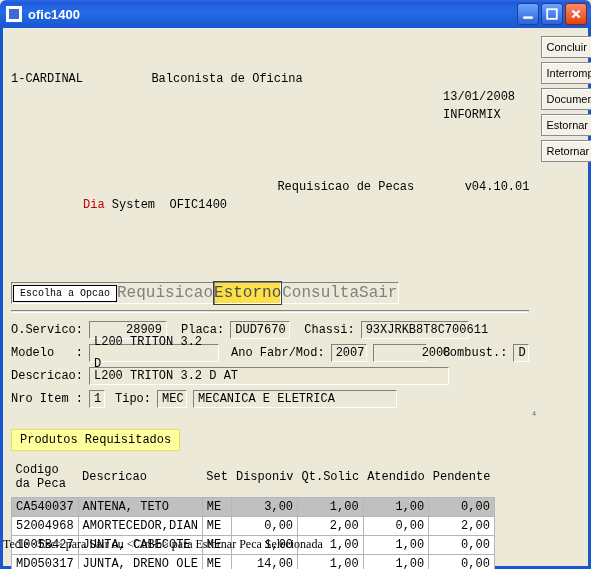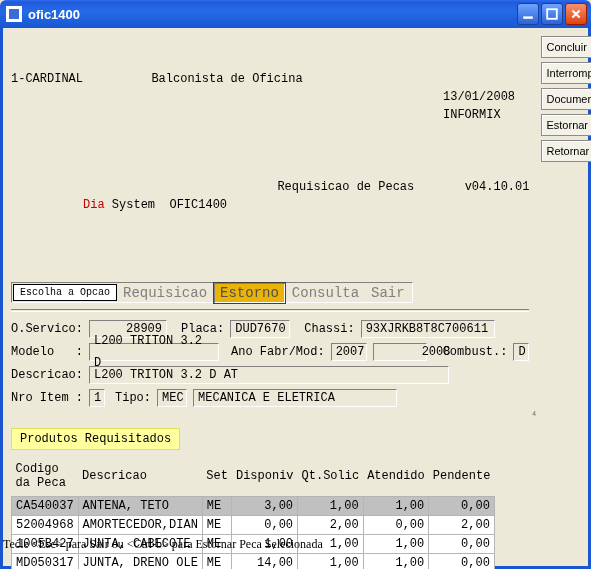--- a/index.html
+++ b/index.html
@@ -119,27 +119,27 @@
   .escolha {
     border: 1px solid #000;
     padding: 2px 6px;
     font-family: "Courier New", monospace;
     font-size: 10px;
     background:#fff;
     color:#000;
   }
   .mitem {
     font-family: "Courier New", monospace;
-    font-size: 14px;
+    font-size: 16px;
     color: #808080;
-    padding: 2px 6px;
+    padding: 2px 0;
   }
   .mitem.active {
     border: 1px solid #404040;
-    background:#eab308;
+    background:#fde047;
     box-shadow: inset 1px 1px 0 #808080, inset -1px -1px 0 #fff;
     color:#505050;
   }
 
   .sep {
     height: 3px;
     border-top: 1px solid #808080;
     border-bottom: 1px solid #fff;
     margin: 6px 0;
     background:#ece9d8;
@@ -277,21 +277,21 @@
     <div class="sep"></div>
 
     
     <div class="form">
       <div class="form-row">
         <span class="fldlabel">O.Servico:</span>
         <span class="fld" style="width:78px;justify-content:flex-end;">     28909</span>
         <span class="fldlabel" style="margin-left:8px;">Placa:</span>
         <span class="fld" style="width:60px;">DUD7670</span>
         <span class="fldlabel" style="margin-left:8px;">Chassi:</span>
-        <span class="fld" style="width:134px;">93XJRKB8T8C700611</span>
+        <span class="fld" style="width:108px;">93XJRKB8T8C700611</span>
       </div>
       <div class="form-row">
         <span class="fldlabel">Modelo   :</span>
         <span class="fld" style="width:130px;">L200 TRITON 3.2 D</span>
         <span class="fldlabel" style="margin-left:6px;">Ano Fabr/Mod:</span>
         <span class="fld" style="width:36px;">2007</span>
         <span class="fld" style="width:36px;padding-left:48px;">2008</span>
         <span class="fldlabel" style="margin-left:10px;">Combust.:</span>
         <span class="fld" style="width:16px;">D</span>
       </div>

